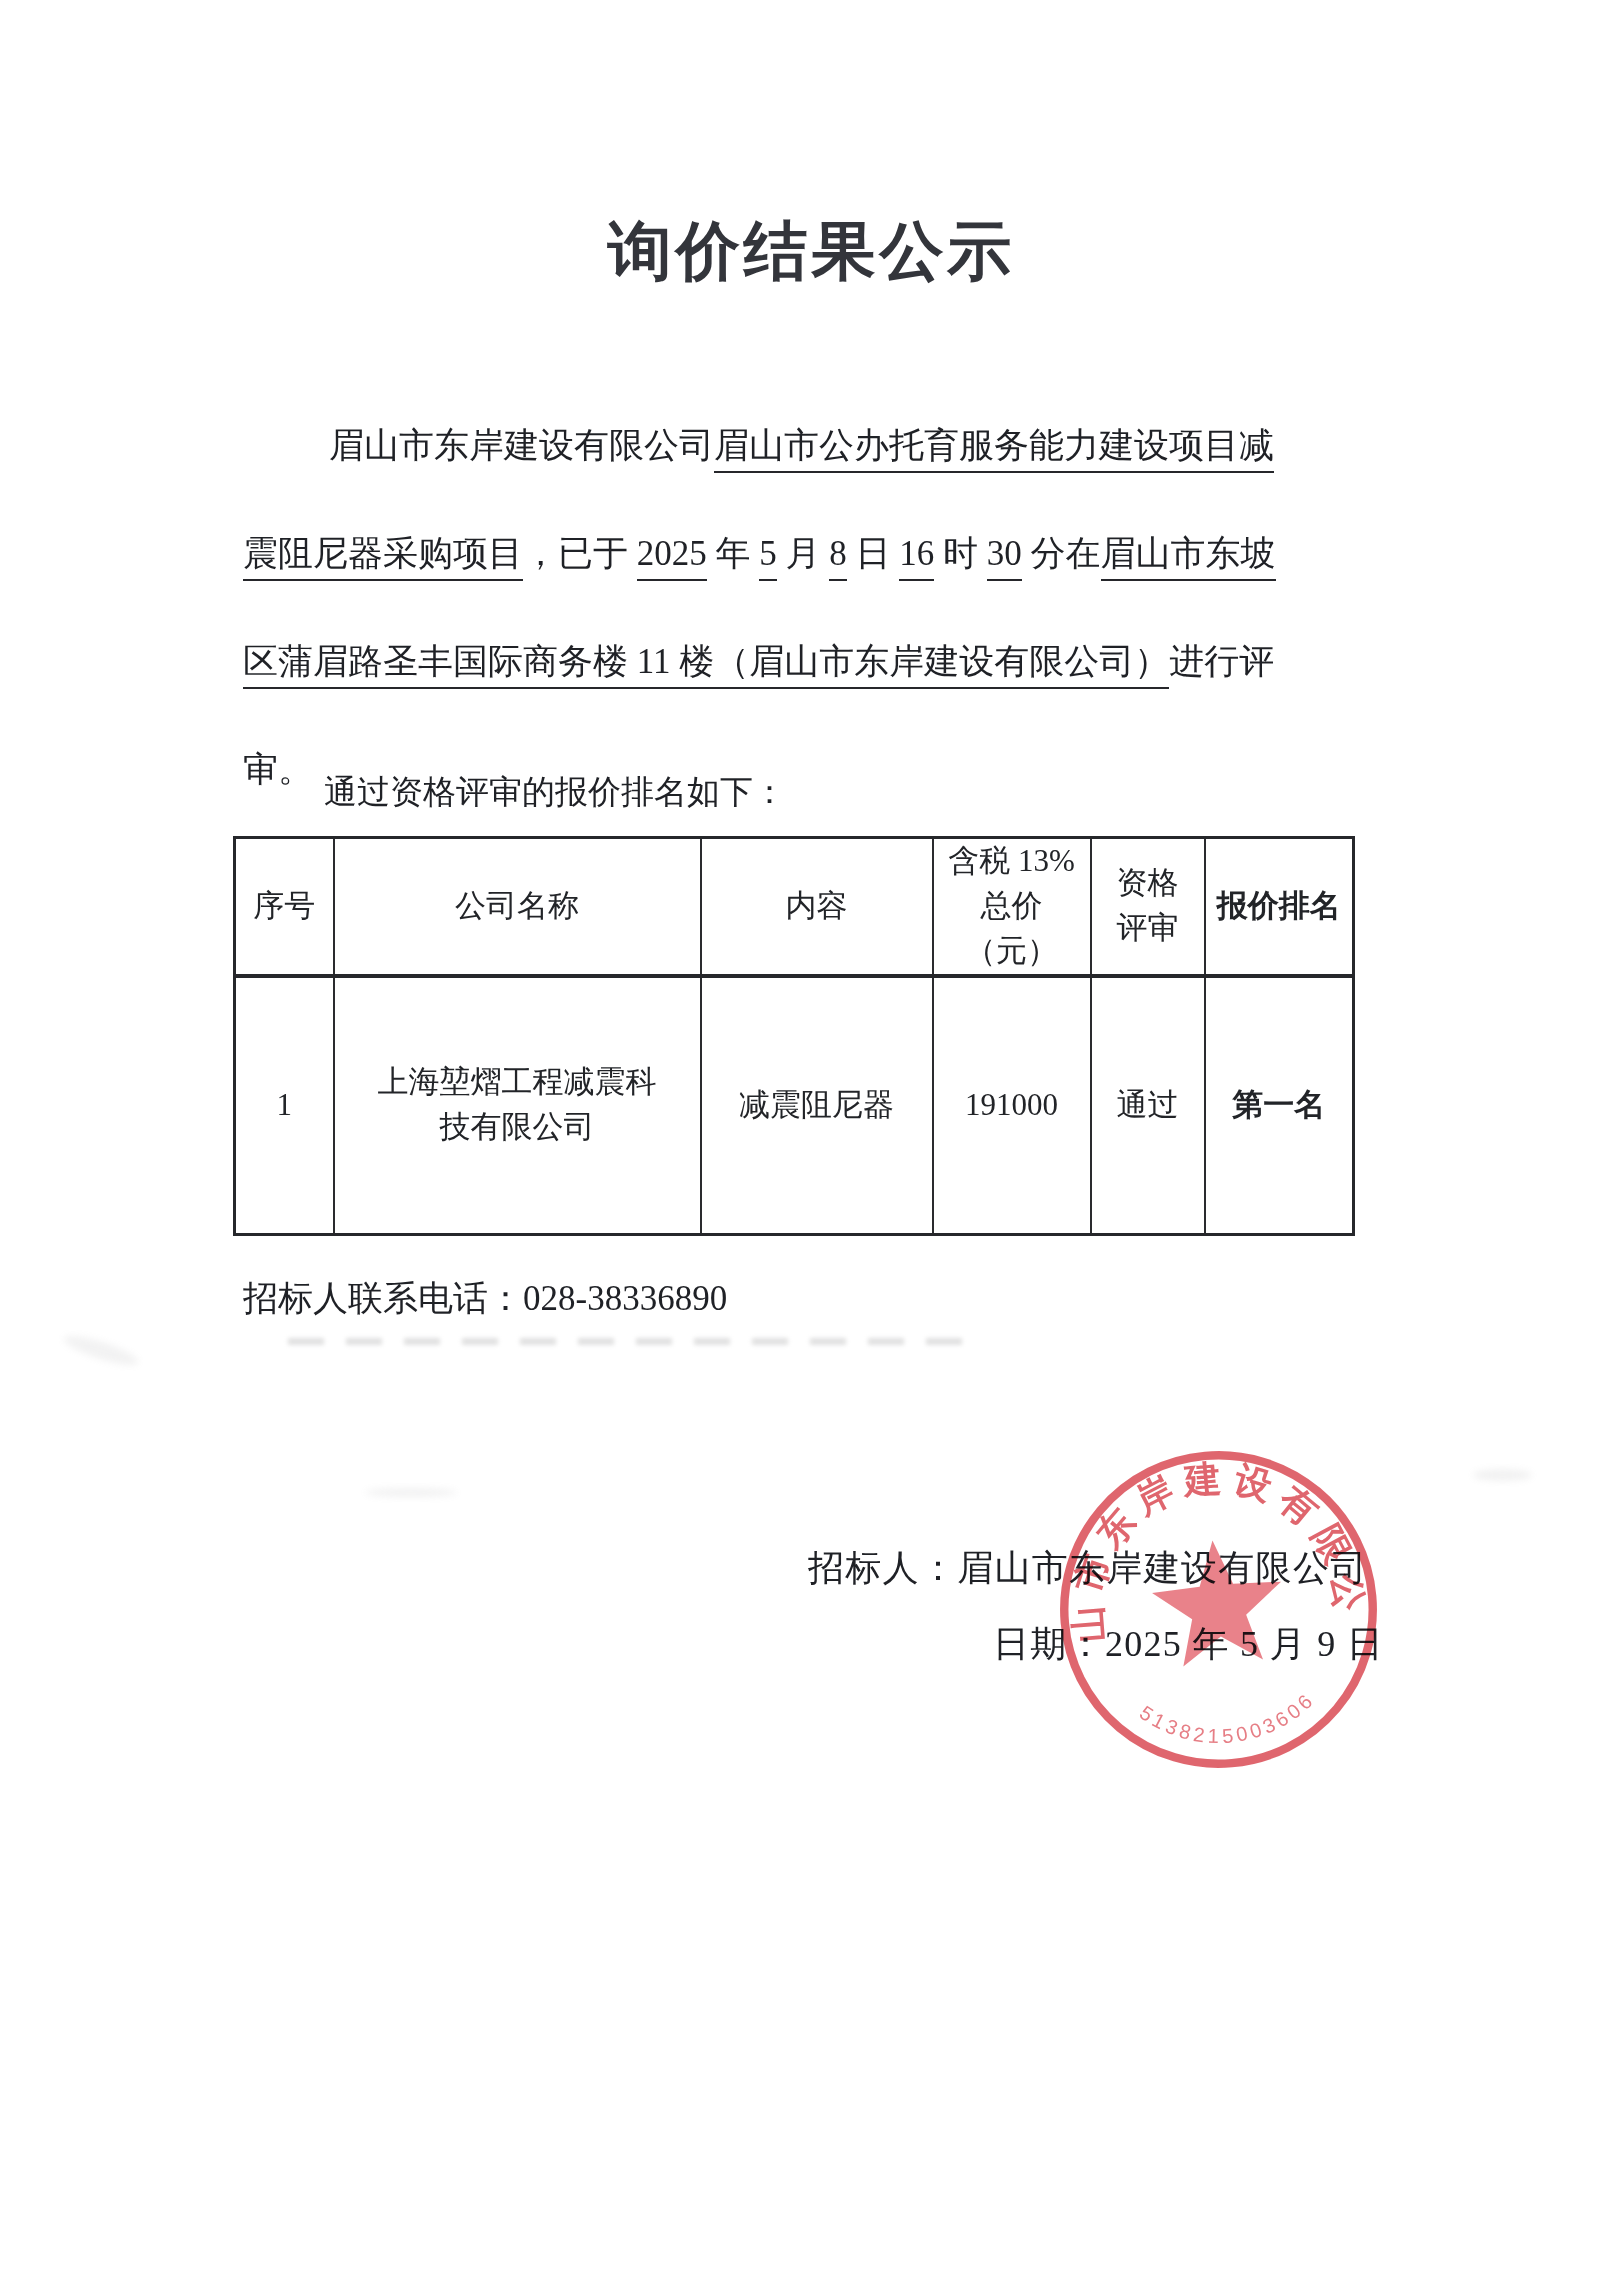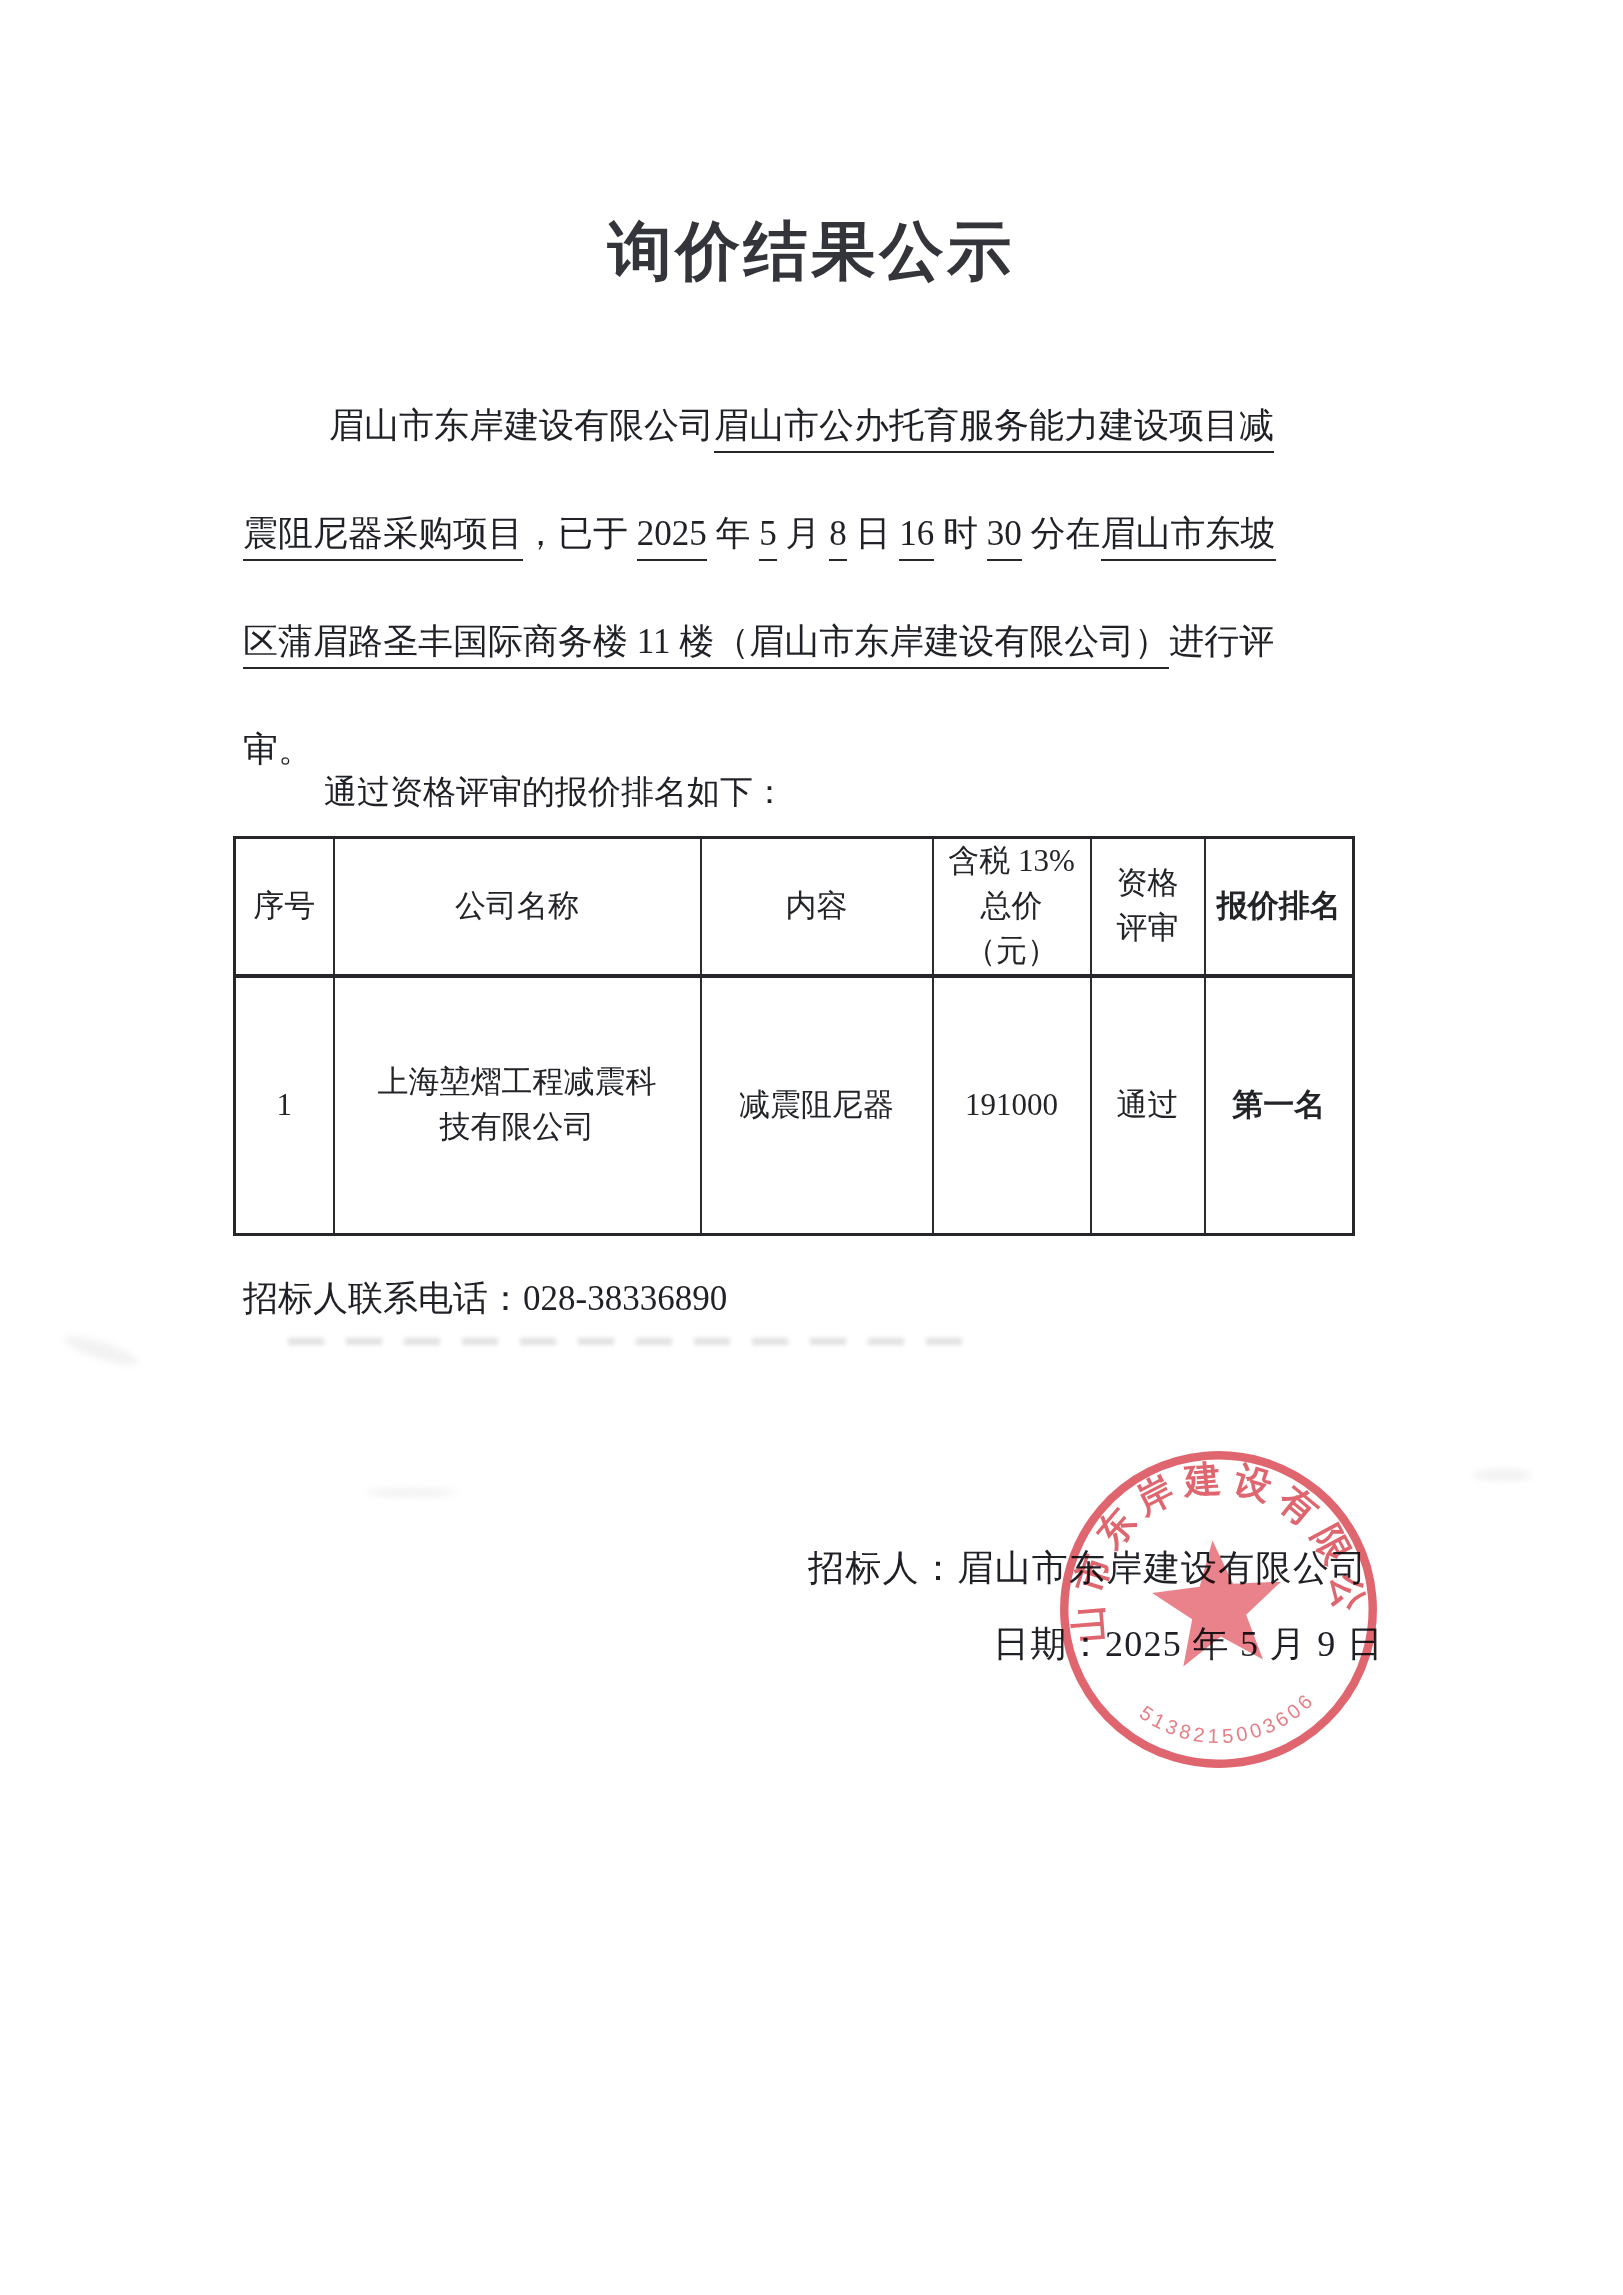--- a/index.html
+++ b/index.html
@@ -16,21 +16,21 @@
   .doc-title {
     position:absolute; left:0; top:208px; width:100%;
     text-align:center;
     font-family:Liberation Mono, monospace;
     font-weight:700; font-size:64px; letter-spacing:3.9px;
     color:#33353b;
   }
 
   
   .intro {
-    position:absolute; left:243px; top:372px; width:1141px;
+    position:absolute; left:243px; top:392px; width:1141px;
     font-size:35px;
   }
   .line { height:108px; line-height:108px; white-space:nowrap; }
   .u { border-bottom:2px solid #26272b; padding-bottom:5.9px; }
 
   .subtitle {
     position:absolute; left:243px; top:766px; width:1141px;
     height:52px; line-height:52px; font-size:33px; white-space:nowrap;
   }
 

